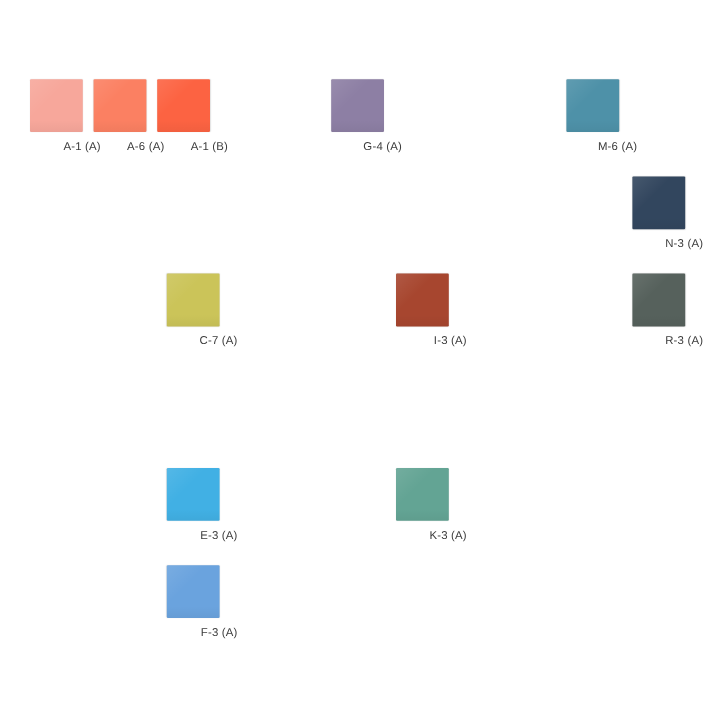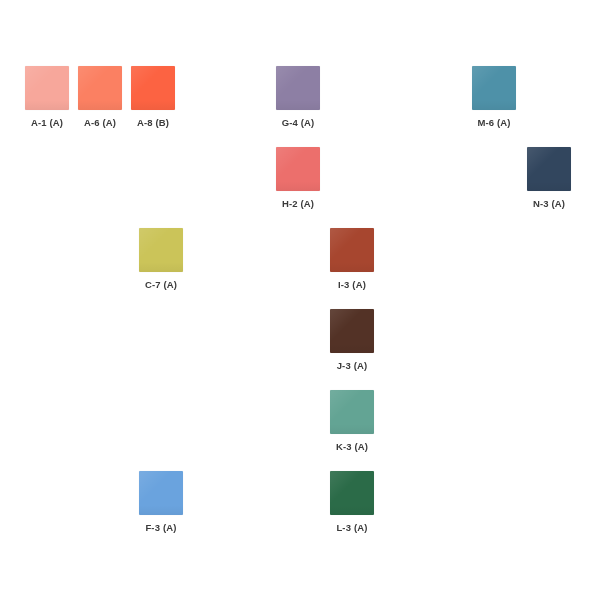--- a/index.html
+++ b/index.html
@@ -38,78 +38,73 @@
     content: "";
     position: absolute;
     left: 0; top: 0; right: 0; bottom: 0;
     background:
       linear-gradient(135deg, rgba(255,255,255,0.10) 0%, rgba(255,255,255,0.0) 38%),
       linear-gradient(to top, rgba(0,0,0,0.045) 0%, rgba(0,0,0,0.0) 22%);
     pointer-events: none;
   }
   .swatch-label {
     margin-top: 7px;
-    text-align: center;
+    text-align: right;
     font-size: 9.5px;
     line-height: 11px;
     color: #3b3b3b;
     letter-spacing: 0.15px;
     white-space: nowrap;
-    font-weight: bold;
   }
 </style>
 </head>
 <body>
 
 <div id="swatch-chart">
     <div class="swatch-cell" style="left: 10px; top: 66px;">
       <div class="swatch-chip" style="background: rgb(247, 167, 155);"></div>
       <div class="swatch-label">A-1 (A)</div>
     </div>
     <div class="swatch-cell" style="left: 63px; top: 66px;">
       <div class="swatch-chip" style="background: rgb(251, 128, 98);"></div>
       <div class="swatch-label">A-6 (A)</div>
     </div>
     <div class="swatch-cell" style="left: 116px; top: 66px;">
       <div class="swatch-chip" style="background: rgb(252, 99, 66);"></div>
-      <div class="swatch-label">A-8 (B)</div>
+      <div class="swatch-label">A-1 (B)</div>
     </div>
     <div class="swatch-cell" style="left: 261px; top: 66px;">
       <div class="swatch-chip" style="background: rgb(141, 127, 164);"></div>
       <div class="swatch-label">G-4 (A)</div>
     </div>
     <div class="swatch-cell" style="left: 457px; top: 66px;">
       <div class="swatch-chip" style="background: rgb(78, 145, 168);"></div>
       <div class="swatch-label">M-6 (A)</div>
-    </div>
-    <div class="swatch-cell" style="left: 261px; top: 147px;">
-      <div class="swatch-chip" style="background: rgb(236, 111, 108);"></div>
-      <div class="swatch-label">H-2 (A)</div>
     </div>
     <div class="swatch-cell" style="left: 512px; top: 147px;">
       <div class="swatch-chip" style="background: rgb(50, 70, 94);"></div>
       <div class="swatch-label">N-3 (A)</div>
     </div>
     <div class="swatch-cell" style="left: 124px; top: 228px;">
       <div class="swatch-chip" style="background: rgb(203, 196, 89);"></div>
       <div class="swatch-label">C-7 (A)</div>
     </div>
     <div class="swatch-cell" style="left: 315px; top: 228px;">
       <div class="swatch-chip" style="background: rgb(167, 70, 47);"></div>
       <div class="swatch-label">I-3 (A)</div>
     </div>
-    <div class="swatch-cell" style="left: 315px; top: 309px;">
-      <div class="swatch-chip" style="background: rgb(83, 50, 38);"></div>
-      <div class="swatch-label">J-3 (A)</div>
+    <div class="swatch-cell" style="left: 512px; top: 228px;">
+      <div class="swatch-chip" style="background: rgb(86, 97, 92);"></div>
+      <div class="swatch-label">R-3 (A)</div>
+    </div>
+    <div class="swatch-cell" style="left: 124px; top: 390px;">
+      <div class="swatch-chip" style="background: rgb(65, 176, 228);"></div>
+      <div class="swatch-label">E-3 (A)</div>
     </div>
     <div class="swatch-cell" style="left: 315px; top: 390px;">
       <div class="swatch-chip" style="background: rgb(99, 164, 148);"></div>
       <div class="swatch-label">K-3 (A)</div>
     </div>
     <div class="swatch-cell" style="left: 124px; top: 471px;">
       <div class="swatch-chip" style="background: rgb(106, 163, 222);"></div>
       <div class="swatch-label">F-3 (A)</div>
     </div>
-    <div class="swatch-cell" style="left: 315px; top: 471px;">
-      <div class="swatch-chip" style="background: rgb(43, 107, 72);"></div>
-      <div class="swatch-label">L-3 (A)</div>
-    </div>
   </div>
 
 </body></html>

